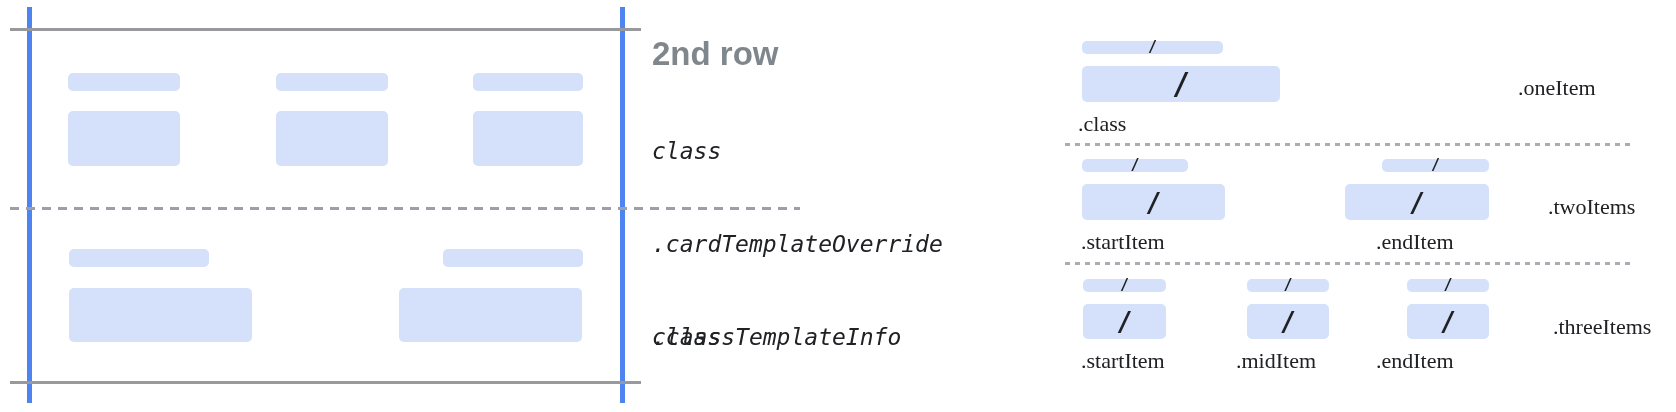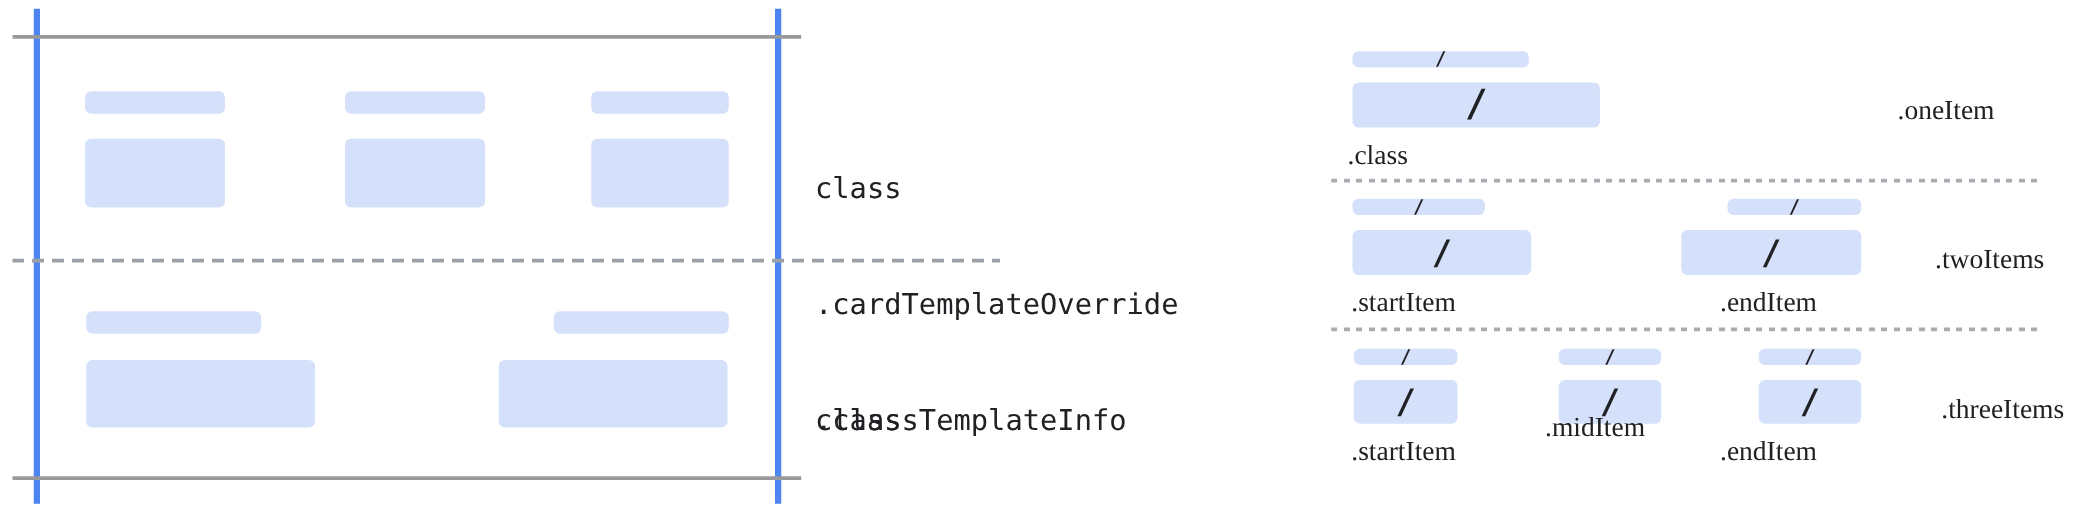--- a/index.html
+++ b/index.html
@@ -16,21 +16,21 @@
   .bar{position:absolute;background:#d5e0fa;border-radius:5px;}
   .bar.center{display:flex;align-items:center;justify-content:center;}
   .slash{font-family:"DejaVu Sans Mono",monospace;font-weight:700;color:#202124;line-height:1;}
   .slash.sm{font-size:15px;}
   .slash.lg{font-size:30px;}
   .slash.md{font-size:27px;}
   
   .heading{position:absolute;font-weight:700;font-size:33px;color:#7f868c;line-height:1;}
   .code{position:absolute;font-family:"DejaVu Sans Mono",monospace;font-size:23px;
         color:#202124;line-height:31px;white-space:pre;}
-  .code div{height:31px;}
+  .code div{height:31px;font-style:italic;}
   .mlabel{position:absolute;font-family:Liberation Serif, serif;font-size:22px;
           color:#202124;line-height:1;white-space:pre;text-align:center;}
 </style>
 </head>
 <body>
 
 <div class="stage">
 
   <div class="vguide" style="left:27px;top:7px;height:396px;"></div>
   <div class="vguide" style="left:620px;top:7px;height:396px;"></div>
@@ -43,20 +43,21 @@
   <div class="bar" style="left:276px;top:73px;width:112px;height:18px;"></div>
   <div class="bar" style="left:276px;top:111px;width:112px;height:55px;"></div>
   <div class="bar" style="left:473px;top:73px;width:110px;height:18px;"></div>
   <div class="bar" style="left:473px;top:111px;width:110px;height:55px;"></div>
 
   <div class="bar" style="left:69px;top:249px;width:140px;height:18px;"></div>
   <div class="bar" style="left:69px;top:288px;width:183px;height:54px;"></div>
   <div class="bar" style="left:443px;top:249px;width:140px;height:18px;"></div>
   <div class="bar" style="left:399px;top:288px;width:183px;height:54px;"></div>
 
+  <div class="heading" style="left:652px;top:37px;">2nd row</div>
   <div class="code" style="left:652px;top:74px;">
     <div>class</div>
     <div>.cardTemplateOverride</div>
     <div>.classTemplateInfo</div>
     
   </div>
 
   <div class="code" style="left:652px;top:260px;">
     <div>class</div>
     
@@ -105,17 +106,17 @@
   <div class="bar center" style="left:1247px;top:304px;width:82px;height:35px;">
     <span class="slash md">/</span>
   </div>
   <div class="bar center" style="left:1407px;top:279px;width:82px;height:13px;">
     <span class="slash sm">/</span>
   </div>
   <div class="bar center" style="left:1407px;top:304px;width:82px;height:35px;">
     <span class="slash md">/</span>
   </div>
   <div class="mlabel" style="left:1081px;top:350px;">.startItem</div>
-  <div class="mlabel" style="left:1236px;top:331px;">.midItem</div>
+  <div class="mlabel" style="left:1236px;top:350px;">.midItem</div>
   <div class="mlabel" style="left:1376px;top:350px;">.endItem</div>
   <div class="mlabel" style="left:1516px;top:316px;margin-left:37px;">.threeItems</div>
 
 </div>
 
 </body></html>

